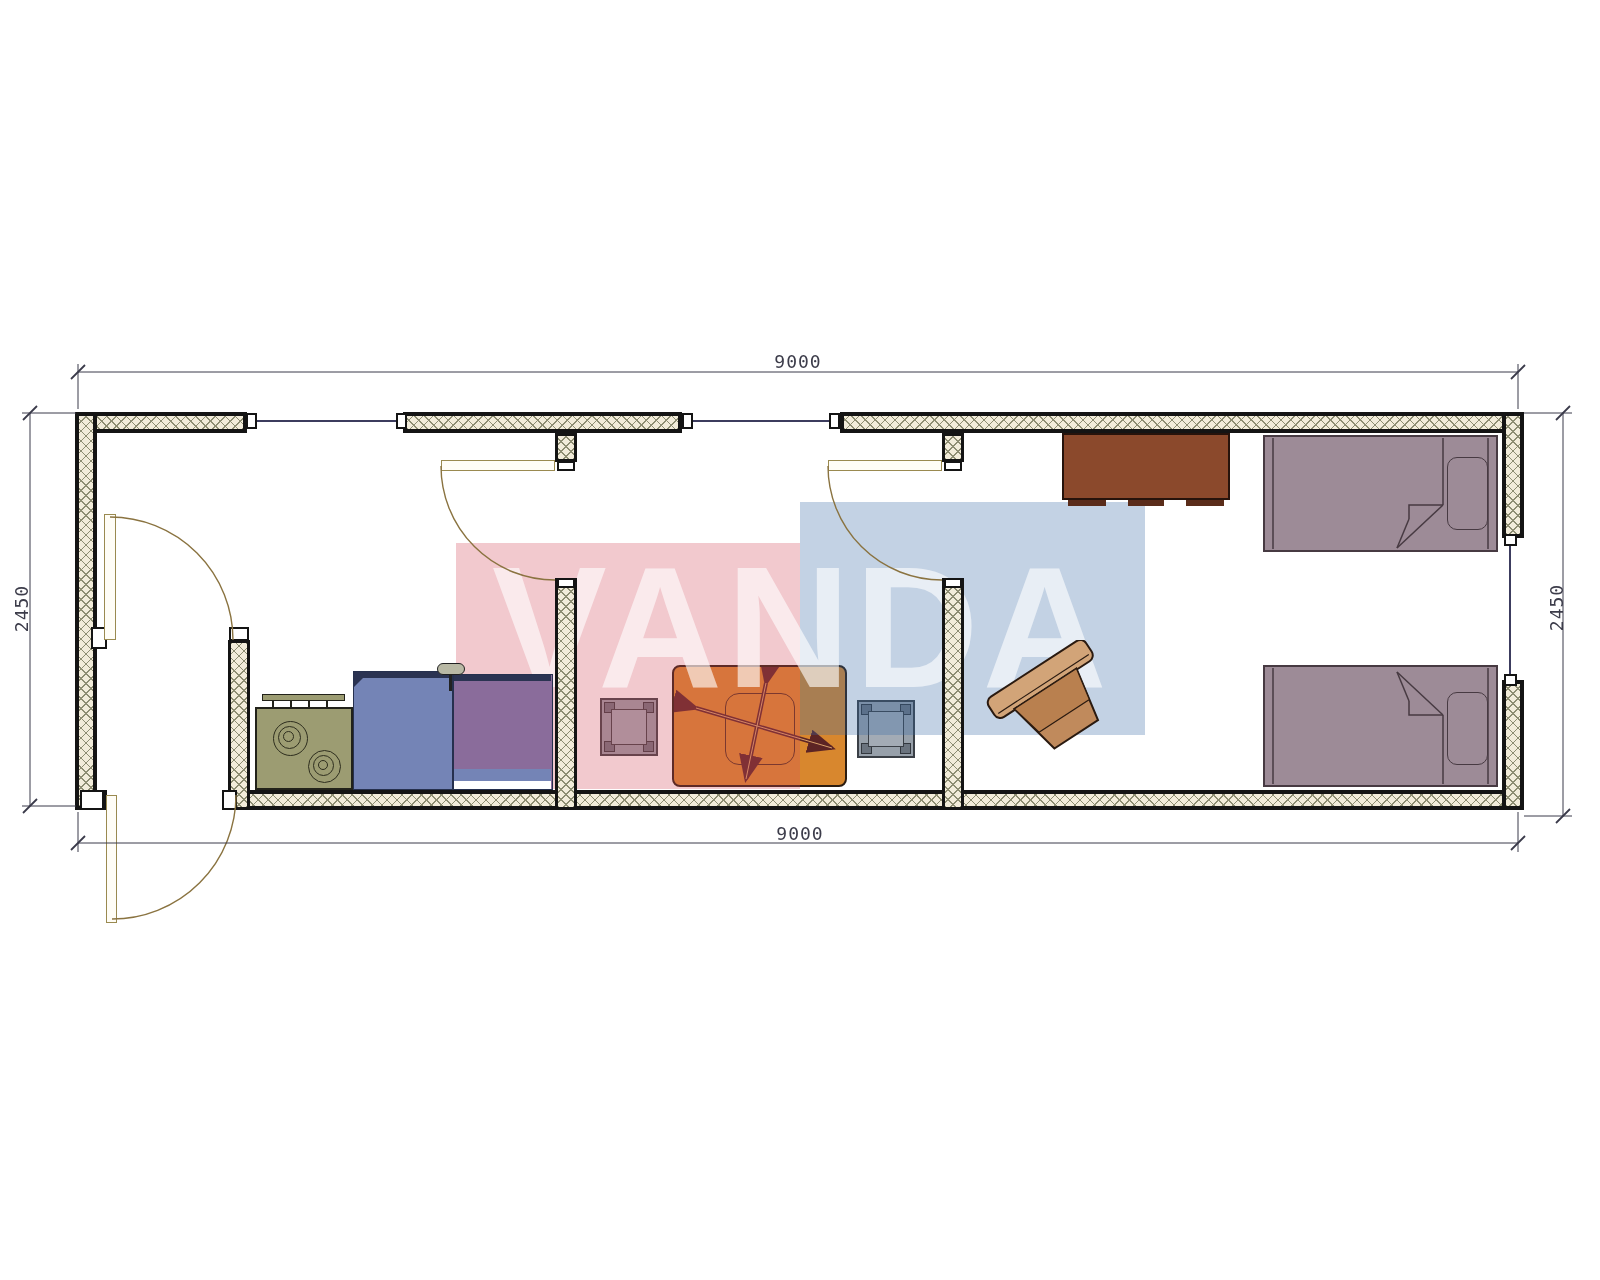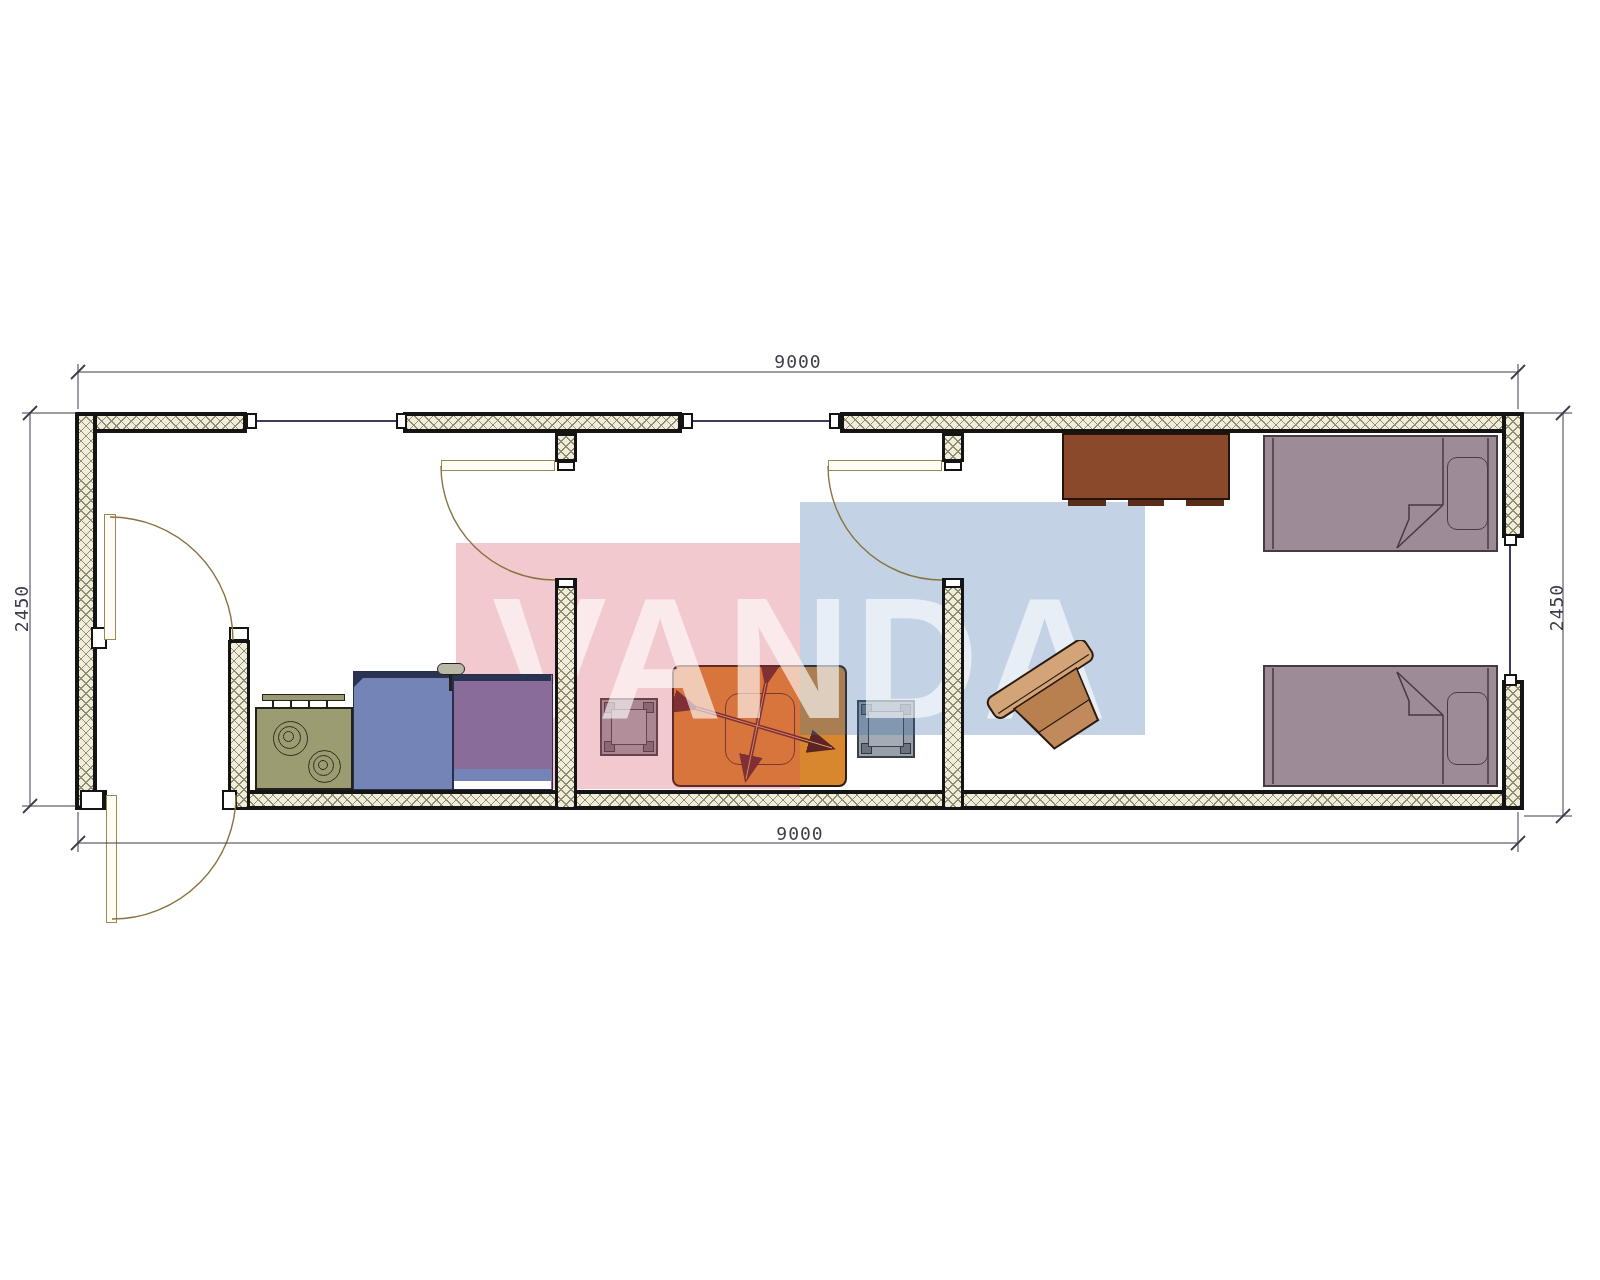--- a/index.html
+++ b/index.html
@@ -10,21 +10,21 @@
   .hatch{position:absolute;box-sizing:border-box;border:4px solid #141414;background-color:#f2ecda;
     background-image:
       repeating-linear-gradient(45deg,#8d8d72 0,#8d8d72 1px,transparent 1px,transparent 7px),
       repeating-linear-gradient(-45deg,#8d8d72 0,#8d8d72 1px,transparent 1px,transparent 7px);}
   .cap{position:absolute;box-sizing:border-box;background:#ffffff;border:2px solid #141414;}
   .leaf{position:absolute;box-sizing:border-box;background:#fffdf6;border:1.5px solid #9a8a50;}
   .dimtext{position:absolute;font-family:"DejaVu Sans Mono",monospace;font-size:18px;color:#3c3c4a;
            letter-spacing:1px;text-align:center;white-space:nowrap;}
   .burner{position:absolute;border:1.6px solid #2e2e1e;border-radius:50%;}
   .post{position:absolute;width:11px;height:11px;background:#6a737e;border:1.5px solid #33383f;box-sizing:border-box;}
-  #vanda{position:absolute;left:492px;top:572px;width:640px;white-space:nowrap;
+  #vanda{position:absolute;left:492px;top:541px;width:640px;white-space:nowrap;
          font-weight:900;font-size:172px;line-height:1;letter-spacing:4px;
          color:rgba(255,255,255,0.62);z-index:3;}
   svg{display:block;}
 </style>
 </head>
 <body>
 
 <div id="canvas">
 
   <div class="abs" style="left:255px;top:707px;width:98px;height:83px;background:#9c9c72;border:2px solid #22221a;z-index:1;">

